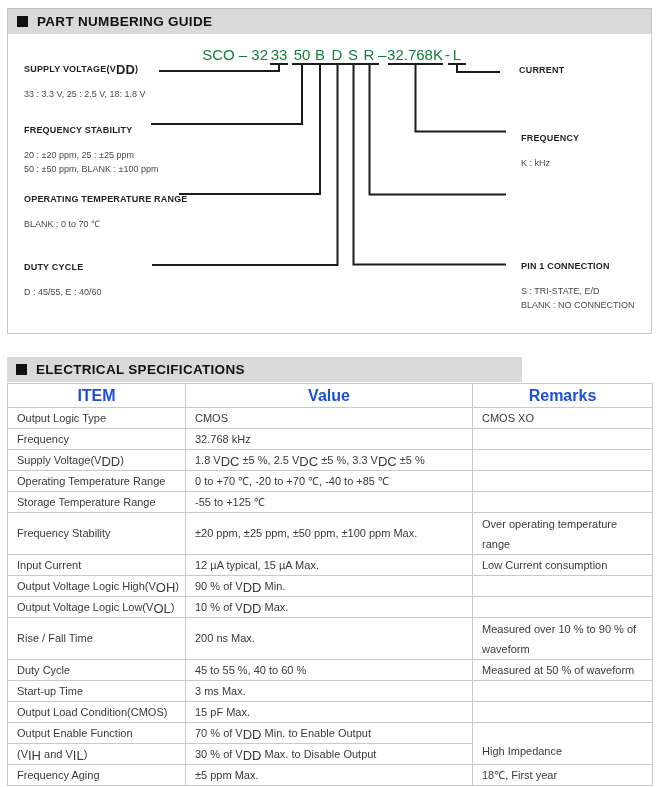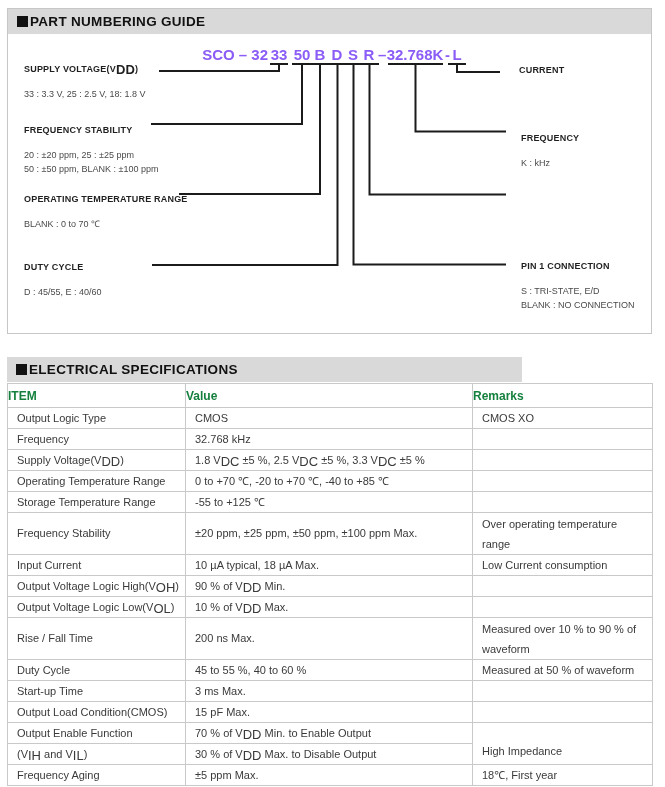--- a/index.html
+++ b/index.html
@@ -1,53 +1,53 @@
 <!DOCTYPE html>
 <html><head>
 <meta charset="utf-8">
 <style>
   html,body{margin:0;padding:0;}
   body{
     width:665px;height:787px;position:relative;background:#ffffff;
     font-family:"Liberation Sans", sans-serif;overflow:hidden;
   }
   .sec-bar{
-    display:flex;align-items:center;gap:2px;background:#d9d9d9;
+    display:flex;align-items:center;gap:9px;background:#d9d9d9;
     height:25px;padding:0 9px;box-sizing:border-box;
   }
   .sec-bar .sq{width:11px;height:11px;background:#111;flex:0 0 auto;}
   .sec-bar .sec-title{font-weight:bold;font-size:13.5px;color:#111;letter-spacing:0.3px;}
 
   
   .section1{
     position:absolute;left:7px;top:8px;width:645px;height:326px;
     border:1px solid #c6c6c6;background:#fff;box-sizing:border-box;
   }
   .pn-canvas{position:relative;width:643px;height:297px;}
   .pn-svg{position:absolute;left:0;top:0;}
   .pn-token{
-    position:absolute;top:12px;font-weight:bold;font-size:15px;color:#8b5cf6;
+    position:absolute;top:12px;font-weight:normal;font-size:15px;color:#15803d;
     white-space:nowrap;
   }
   .pn-token.ctr{transform:translateX(-50%);}
   .pn-prefix{left:192px;width:68px;text-align:right;}
   .pn-label{position:absolute;white-space:nowrap;}
   .pn-title{font-weight:bold;font-size:9px;color:#1f1f1f;letter-spacing:0.2px;}
   .pn-lines{margin-top:13px;}
   .pn-line{font-size:9px;color:#4a4a4a;line-height:14px;}
 
   
   .sec2-bar{position:absolute;left:7px;top:357px;width:515px;box-sizing:border-box;}
   table.specs{
     position:absolute;left:7px;top:383px;width:645px;
     border-collapse:collapse;table-layout:fixed;background:#fff;
   }
   table.specs th{
-    border:1px solid #c9c9c9;font-size:12px;font-weight:bold;color:#15803d;
-    height:23px;text-align:left;padding:0;
+    border:1px solid #c9c9c9;font-size:16px;font-weight:bold;color:#1d4ed8;
+    height:23px;text-align:center;padding:0;
   }
   table.specs td{
     border:1px solid #c9c9c9;font-size:11px;color:#3a3a3a;height:21px;
     padding:0 9px;vertical-align:middle;line-height:19px;box-sizing:border-box;
     overflow:hidden;white-space:nowrap;
   }
   table.specs td.col-remarks{white-space:normal;line-height:20px;}
   table.specs tr.tall td{height:42px;}
   table.specs td.v-bottom{vertical-align:bottom;padding-bottom:3px;}
   sub{font-size:13px;line-height:0;vertical-align:-2px;}
@@ -177,21 +177,21 @@
         <td class="col-value">-55 to +125 ℃</td>
         <td class="col-remarks"></td>
       </tr>
       <tr class="tall">
         <td class="col-item">Frequency Stability</td>
         <td class="col-value">±20 ppm, ±25 ppm, ±50 ppm, ±100 ppm Max.</td>
         <td class="col-remarks">Over operating temperature range</td>
       </tr>
       <tr>
         <td class="col-item">Input Current</td>
-        <td class="col-value">10 µA typical, 18 µA Max.</td>
+        <td class="col-value">12 µA typical, 15 µA Max.</td>
         <td class="col-remarks">Low Current consumption</td>
       </tr>
       <tr>
         <td class="col-item">Output Voltage Logic High(V<sub>OH</sub>)</td>
         <td class="col-value">90 % of V<sub>DD</sub> Min.</td>
         <td class="col-remarks"></td>
       </tr>
       <tr>
         <td class="col-item">Output Voltage Logic Low(V<sub>OL</sub>)</td>
         <td class="col-value">10 % of V<sub>DD</sub> Max.</td>

